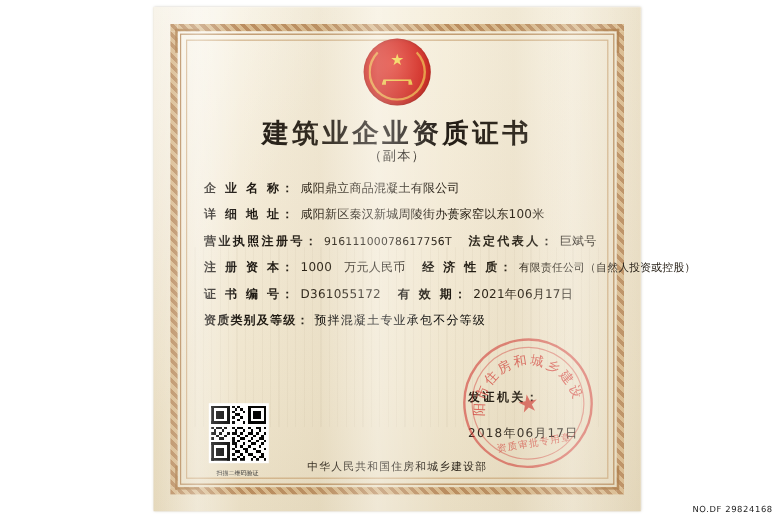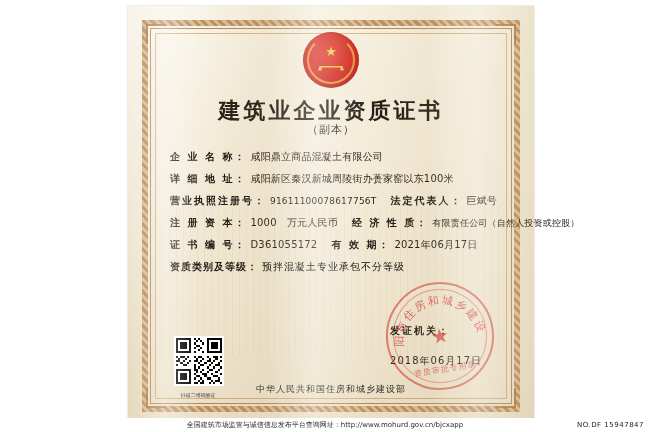--- a/index.html
+++ b/index.html
@@ -535,16 +535,15 @@
           <rect x="15" y="20" width="1" height="1"></rect>
             <rect x="17" y="20" width="1" height="1"></rect>
           <rect x="20" y="20" width="1" height="1"></rect>
         </g>
       </svg>
     </div>
     <div class="qr-label">扫描二维码验证</div>
 
   </div>
 
-  <div class="bottom-strip">全国建筑市场监管与诚信信息发布平台查询网址：http://www.mohurd.gov.cn/bjcxapp</div>
-  <div class="cert-no">NO.DF 15947847</div>
+  <div class="cert-no">NO.DF 29824168</div>
 
 </div>
 
 </body></html>

